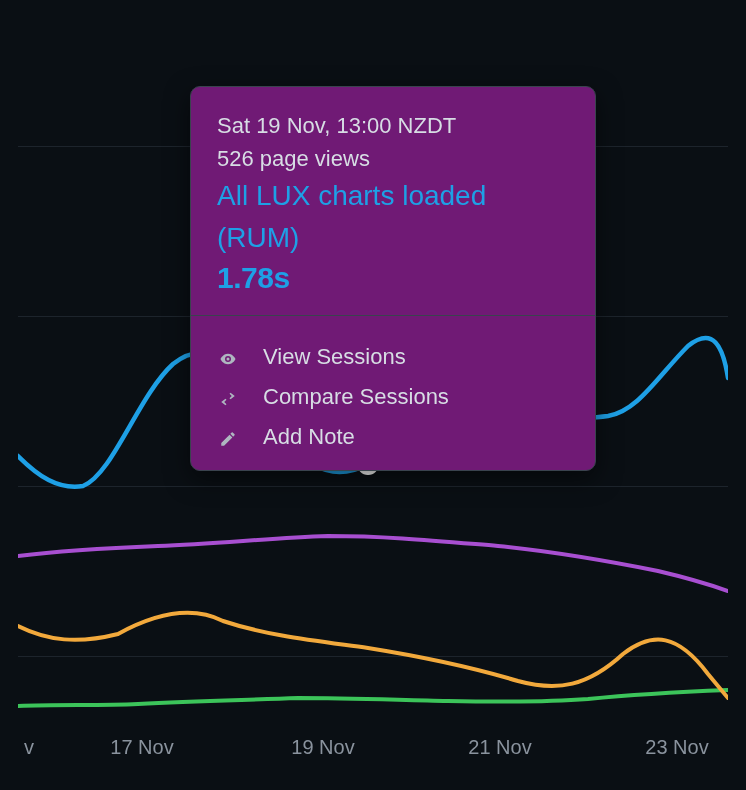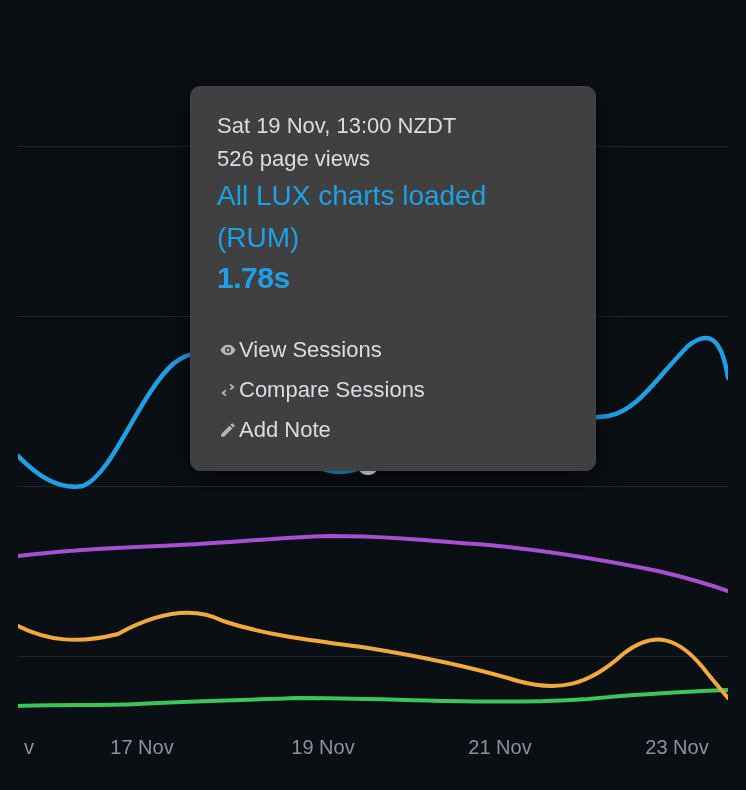--- a/index.html
+++ b/index.html
@@ -64,21 +64,21 @@
   transform: translateX(-50%);
   color: #8a939e;
   font-size: 20px;
   white-space: nowrap;
 }
 .tooltip {
   position: absolute;
   top: 70px;
   left: 172px;
   width: 406px;
-  background: #404040;
+  background: #701a75;
   border: 1px solid #3a434e;
   border-radius: 10px;
   box-shadow: 0 8px 24px rgba(0,0,0,0.5);
   overflow: hidden;
 }
 .tooltip-top {
   padding: 22px 26px 20px 26px;
   border-bottom: 1px solid #3a434e;
 }
 .tt-line {
@@ -96,22 +96,22 @@
   font-size: 30px;
   font-weight: 800;
   letter-spacing: -0.5px;
   margin-top: 2px;
 }
 .tooltip-actions {
   padding: 14px 26px 20px 26px;
 }
 .action {
   display: flex;
-  align-items: center;
-  gap: 0;
+  align-items: flex-end;
+  gap: 24px;
   color: #d7dde4;
   font-size: 22px;
   height: 40px;
   cursor: pointer;
 }
 .action .icon {
   width: 22px;
   height: 22px;
   display: flex;
   align-items: center;

